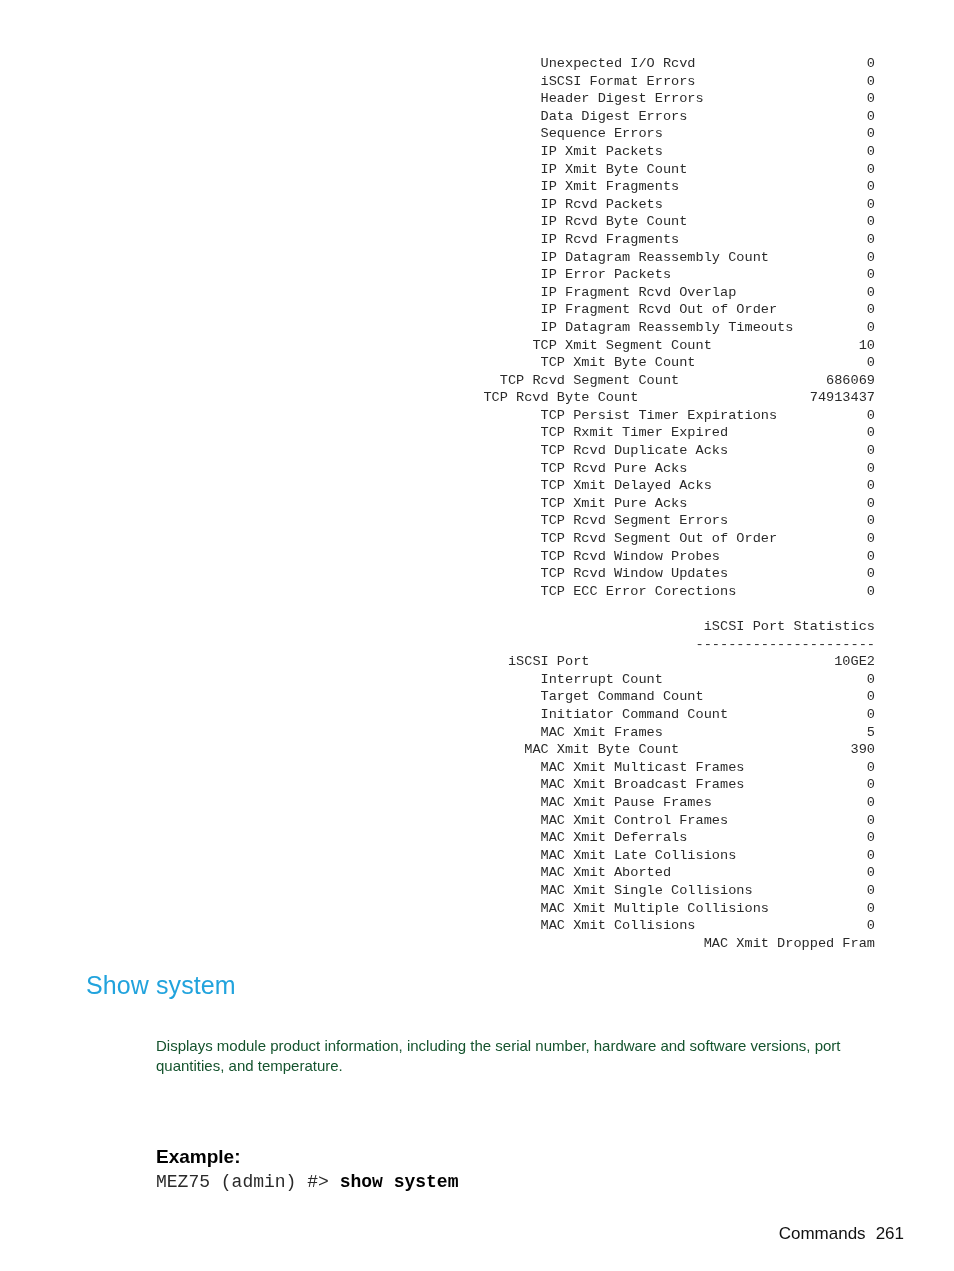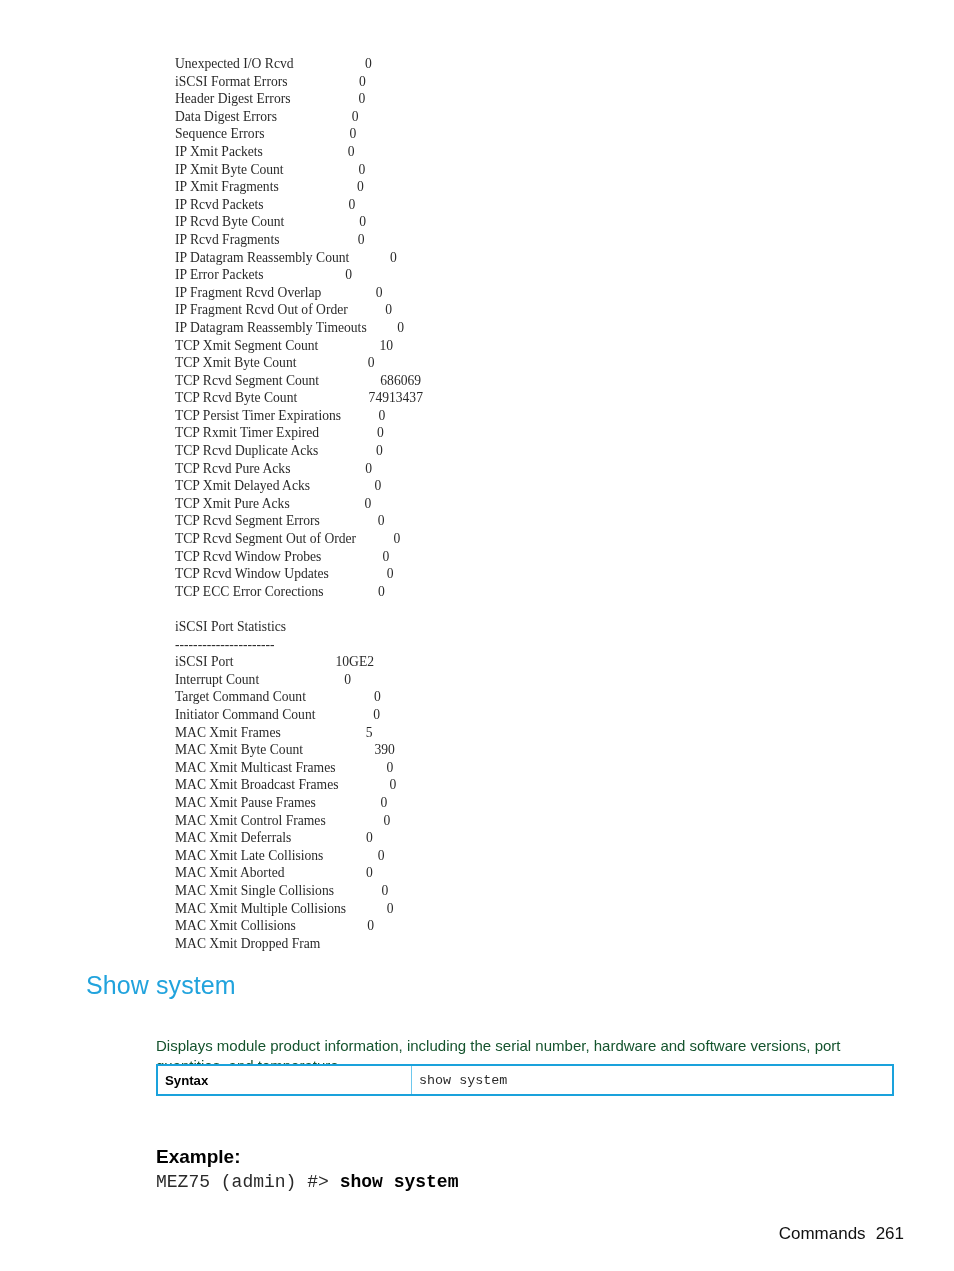--- a/index.html
+++ b/index.html
@@ -15,26 +15,27 @@
     color: #000000;
     overflow: hidden;
   }
 
   
   .console-block {
     position: absolute;
     left: 175px;
     top: 55px;
     width: 700px;
-    font-family: Liberation Serif, serif;
+    font-family: Liberation Mono, monospace;
     font-size: 13.6px;
     line-height: 17.6px;
     color: #2a2a2a;
     white-space: pre;
     letter-spacing: 0px;
+    text-align: right;
   }
   .console-line {
     display: block;
     height: 17.6px;
     white-space: pre;
   }
   .console-line.blank {
     height: 17.6px;
   }
 
@@ -141,24 +142,20 @@
 <body>
 
 <div class="console-block"><span class="console-line">Unexpected I/O Rcvd                     0</span><span class="console-line">iSCSI Format Errors                     0</span><span class="console-line">Header Digest Errors                    0</span><span class="console-line">Data Digest Errors                      0</span><span class="console-line">Sequence Errors                         0</span><span class="console-line">IP Xmit Packets                         0</span><span class="console-line">IP Xmit Byte Count                      0</span><span class="console-line">IP Xmit Fragments                       0</span><span class="console-line">IP Rcvd Packets                         0</span><span class="console-line">IP Rcvd Byte Count                      0</span><span class="console-line">IP Rcvd Fragments                       0</span><span class="console-line">IP Datagram Reassembly Count            0</span><span class="console-line">IP Error Packets                        0</span><span class="console-line">IP Fragment Rcvd Overlap                0</span><span class="console-line">IP Fragment Rcvd Out of Order           0</span><span class="console-line">IP Datagram Reassembly Timeouts         0</span><span class="console-line">TCP Xmit Segment Count                  10</span><span class="console-line">TCP Xmit Byte Count                     0</span><span class="console-line">TCP Rcvd Segment Count                  686069</span><span class="console-line">TCP Rcvd Byte Count                     74913437</span><span class="console-line">TCP Persist Timer Expirations           0</span><span class="console-line">TCP Rxmit Timer Expired                 0</span><span class="console-line">TCP Rcvd Duplicate Acks                 0</span><span class="console-line">TCP Rcvd Pure Acks                      0</span><span class="console-line">TCP Xmit Delayed Acks                   0</span><span class="console-line">TCP Xmit Pure Acks                      0</span><span class="console-line">TCP Rcvd Segment Errors                 0</span><span class="console-line">TCP Rcvd Segment Out of Order           0</span><span class="console-line">TCP Rcvd Window Probes                  0</span><span class="console-line">TCP Rcvd Window Updates                 0</span><span class="console-line">TCP ECC Error Corections                0</span><span class="console-line blank">&nbsp;</span><span class="console-line">iSCSI Port Statistics</span><span class="console-line">----------------------</span><span class="console-line">iSCSI Port                              10GE2</span><span class="console-line">Interrupt Count                         0</span><span class="console-line">Target Command Count                    0</span><span class="console-line">Initiator Command Count                 0</span><span class="console-line">MAC Xmit Frames                         5</span><span class="console-line">MAC Xmit Byte Count                     390</span><span class="console-line">MAC Xmit Multicast Frames               0</span><span class="console-line">MAC Xmit Broadcast Frames               0</span><span class="console-line">MAC Xmit Pause Frames                   0</span><span class="console-line">MAC Xmit Control Frames                 0</span><span class="console-line">MAC Xmit Deferrals                      0</span><span class="console-line">MAC Xmit Late Collisions                0</span><span class="console-line">MAC Xmit Aborted                        0</span><span class="console-line">MAC Xmit Single Collisions              0</span><span class="console-line">MAC Xmit Multiple Collisions            0</span><span class="console-line">MAC Xmit Collisions                     0</span><span class="console-line">MAC Xmit Dropped Fram</span></div>
 
 <div class="section-heading">Show system</div>
 
 <div class="body-paragraph">Displays module product information, including the serial number, hardware and software versions, port quantities, and temperature.</div>
 
 <table class="info-table">
   <tbody>
-      <tr>
-        <td class="label-cell">Syntax</td>
-        <td class="value-cell mono">show system</td>
-      </tr>
     </tbody>
 </table>
 
 <div class="example-label">Example:</div>
 <div class="example-command"><span>MEZ75 (admin) #&gt; </span><b>show system</b></div>
 
 <div class="page-footer">
   <span class="footer-label">Commands</span><span>261</span>
 </div>
 

